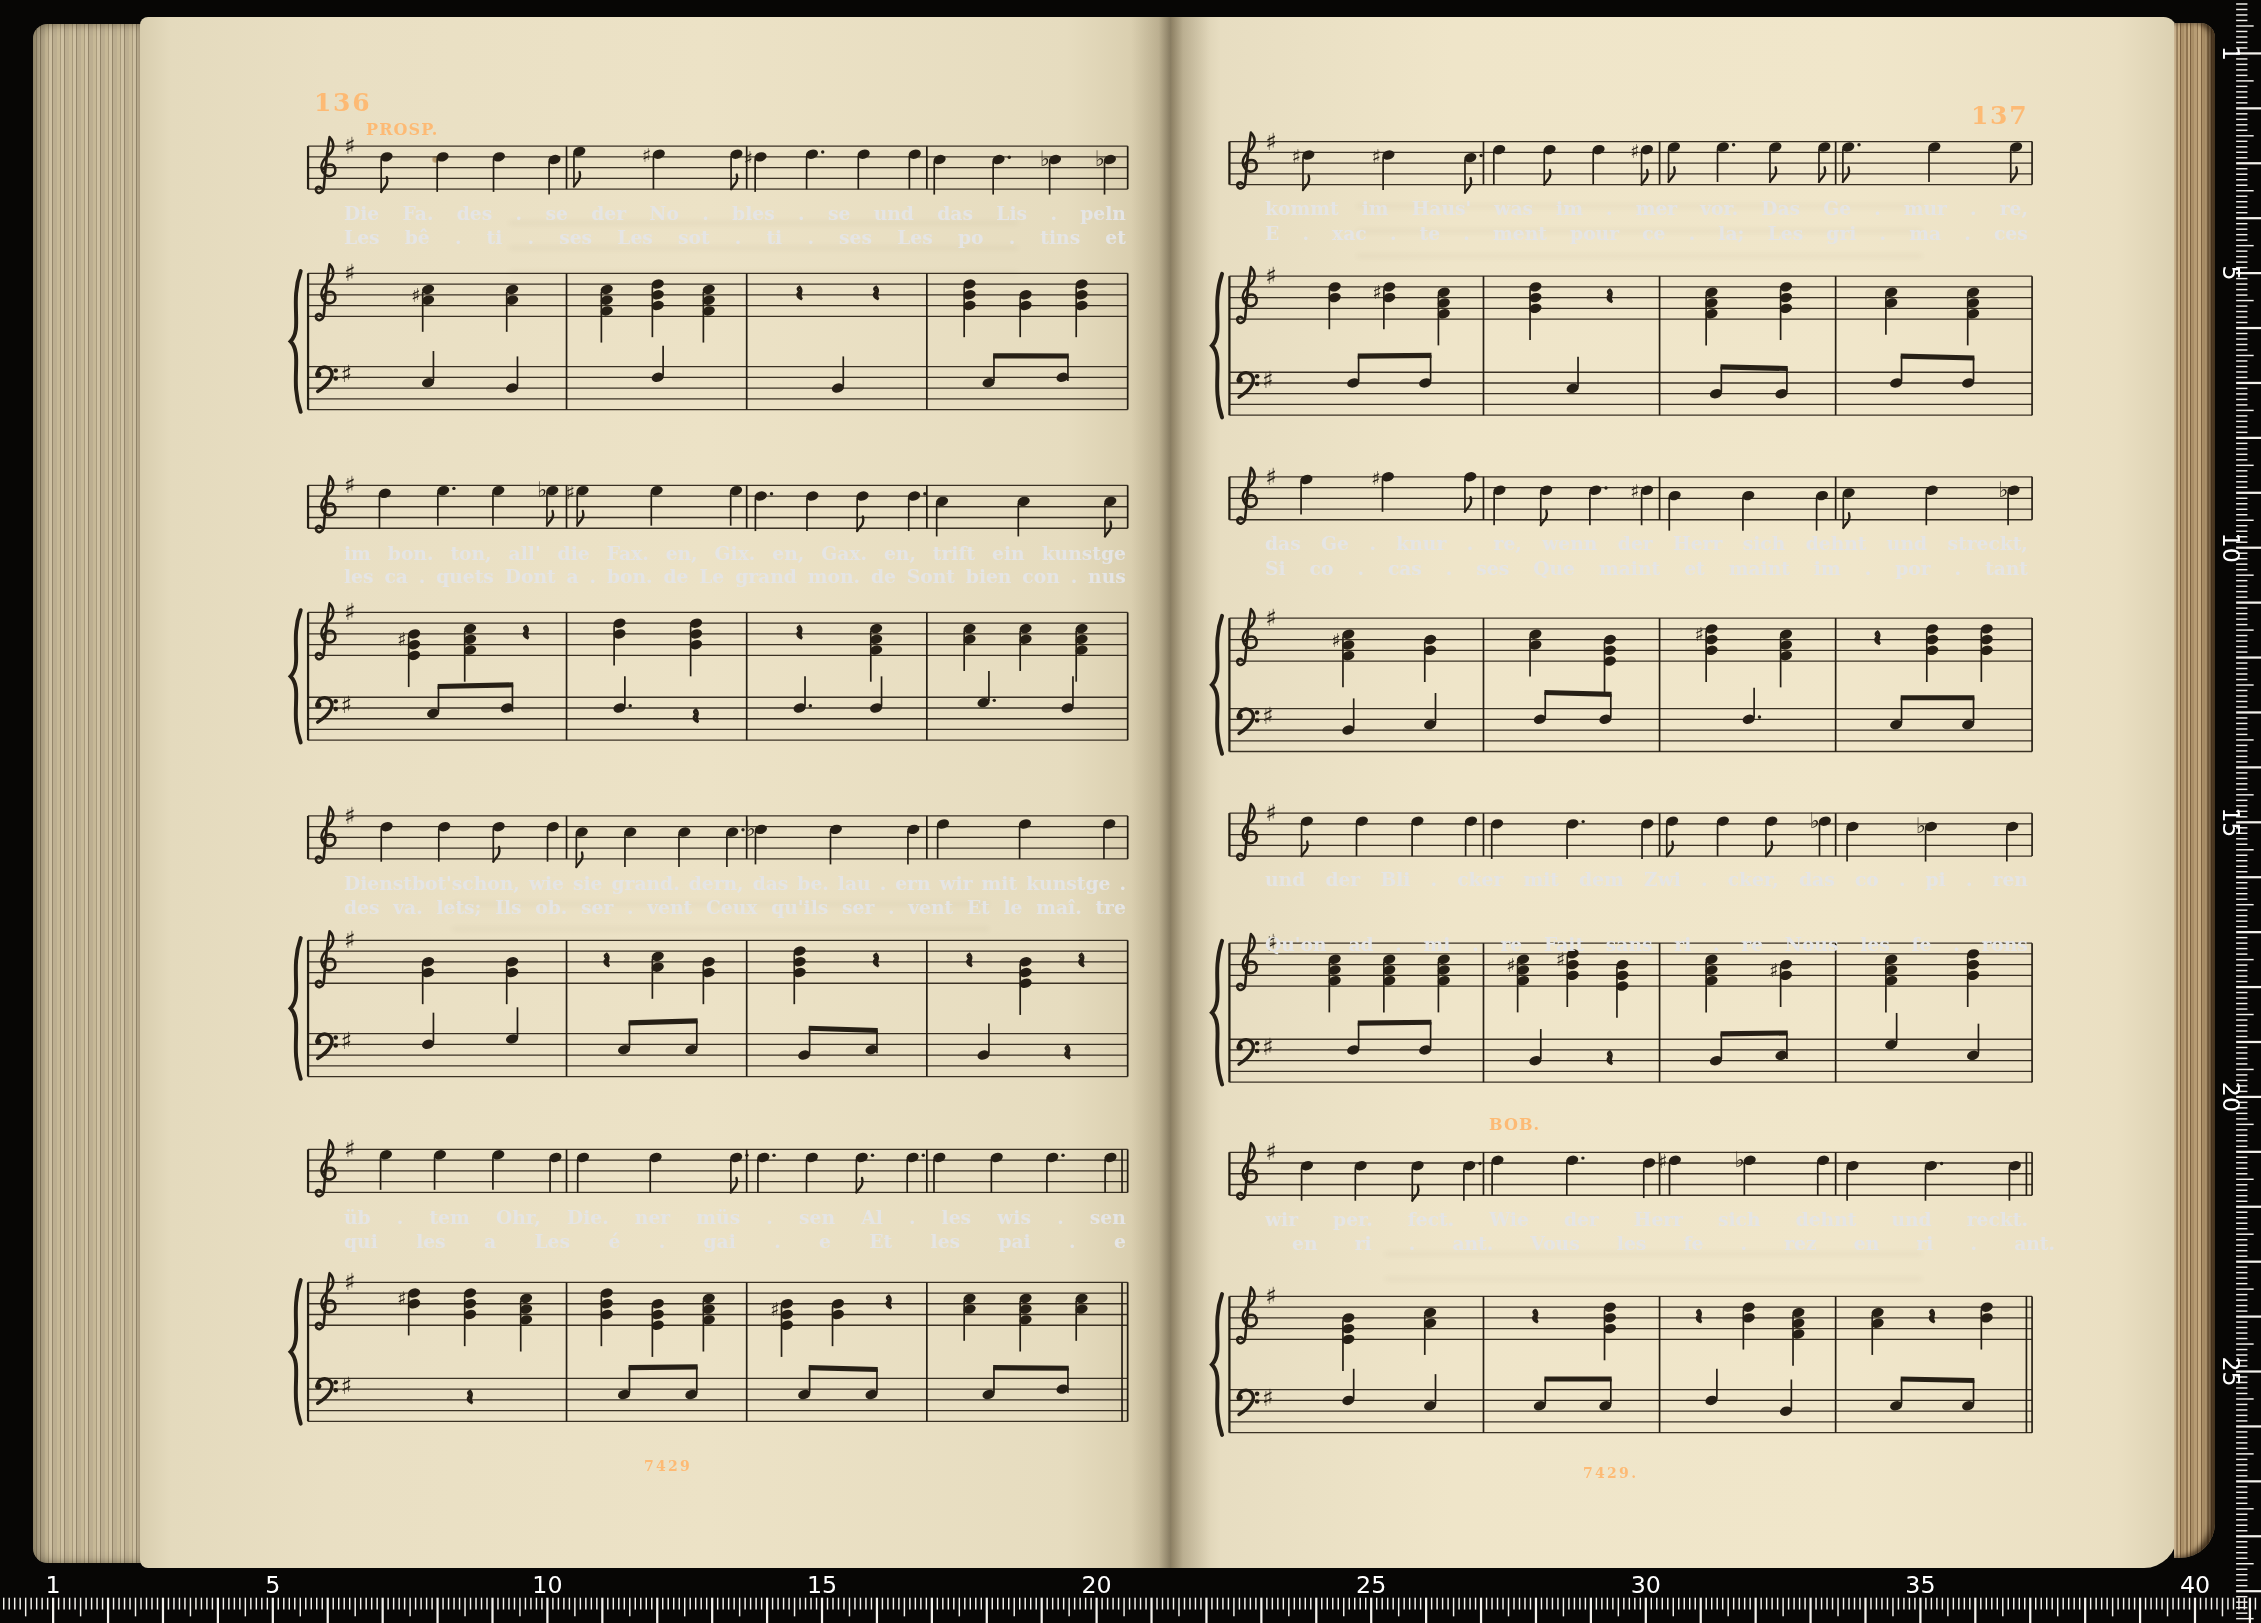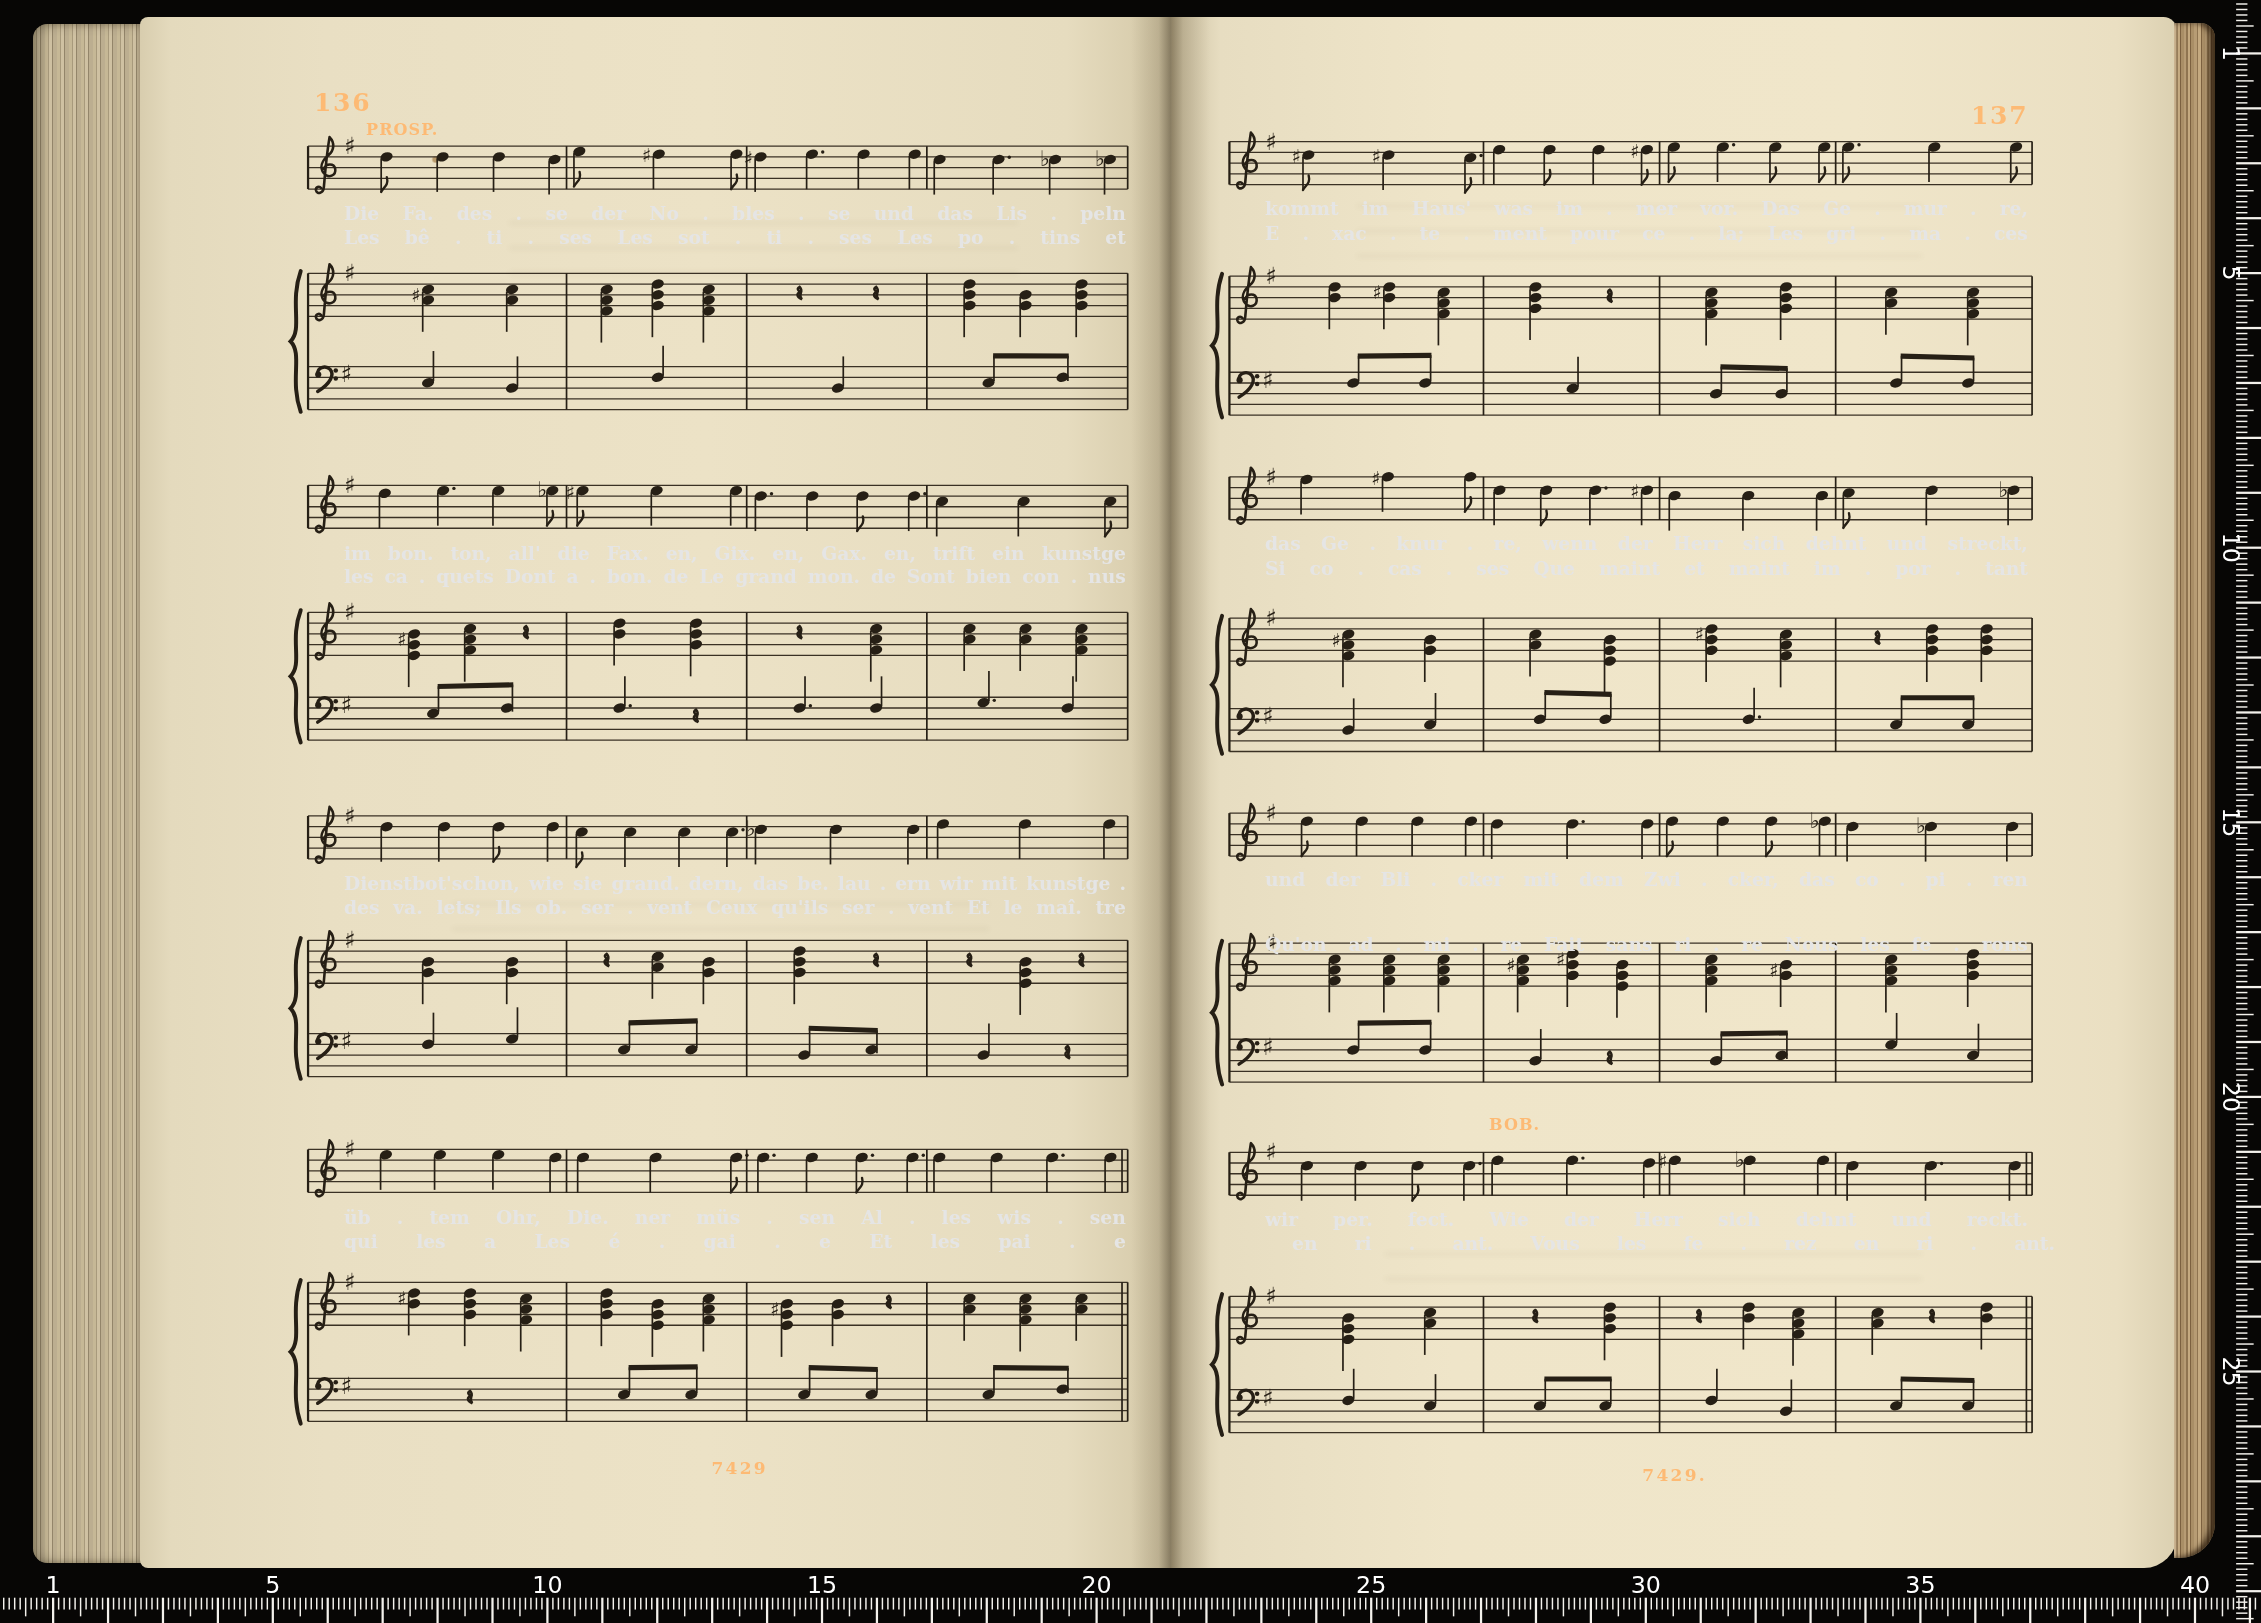--- a/index.html
+++ b/index.html
@@ -27,21 +27,21 @@
     background:radial-gradient(circle,#a8834e 0 40%,rgba(168,131,78,0) 75%);opacity:.75;z-index:4;}
   .smudge{position:absolute;z-index:4;opacity:.10;filter:blur(2.8px);
     background:repeating-linear-gradient(0deg,rgba(110,95,60,.0) 0 8px,rgba(110,95,60,.55) 8px 12.4px,rgba(110,95,60,.0) 12.4px 25px);}
 
   
   #music,#rulers{position:absolute;left:0;top:0;z-index:5;}
   #rulers{z-index:7;}
   .hdr{position:absolute;z-index:6;color:#fdba74;font-family:"DejaVu Serif",serif;font-weight:700;white-space:nowrap;}
   .pagenum{font-size:25px;letter-spacing:1.7px;}
   .speaker{font-size:16px;letter-spacing:1.1px;}
-  .plate{font-size:17px;letter-spacing:2.3px;text-align:right;width:124px;}
+  .plate{font-size:14px;letter-spacing:2.3px;text-align:left;width:124px;}
   .lyr{position:absolute;z-index:6;display:flex;justify-content:space-between;align-items:baseline;
     color:#e5e5e5;font-family:"DejaVu Serif",serif;font-weight:700;font-size:18.7px;height:24px;overflow:hidden;}
   .lyr span{white-space:nowrap;}
 </style>
 </head>
 <body>
 
 <div id="canvas">
 
   <div class="edge-left"></div>

